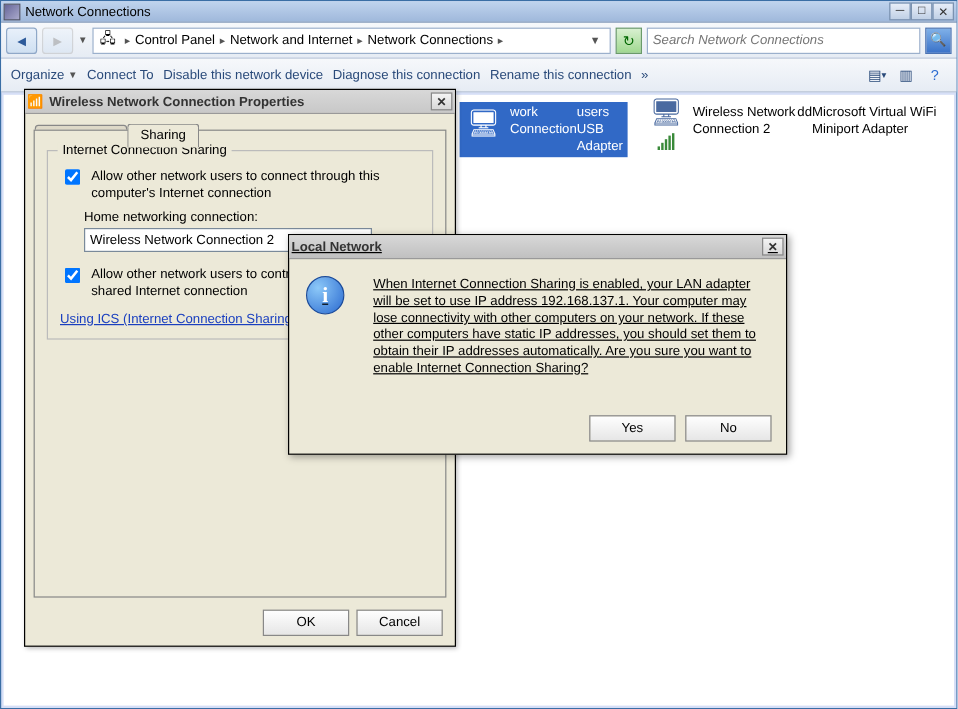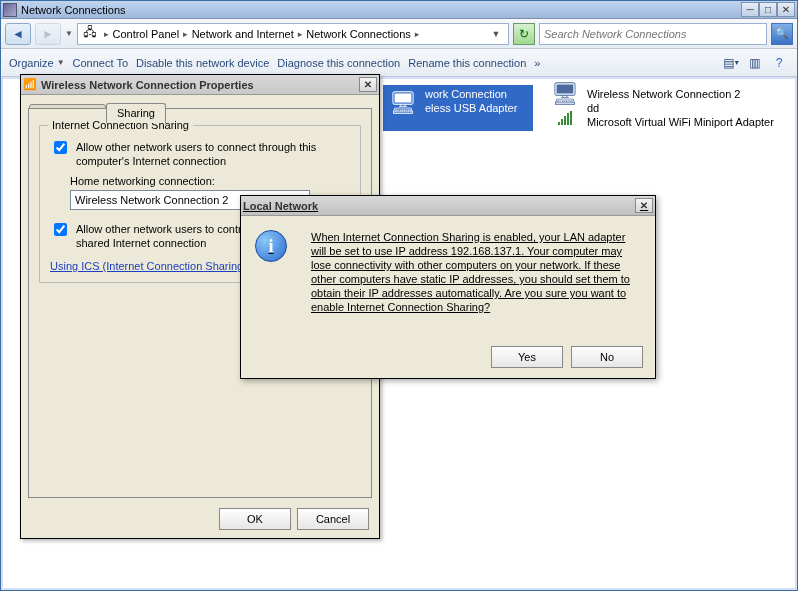--- a/index.html
+++ b/index.html
@@ -26,21 +26,21 @@
   .cmdbar .cmd { color:#2a4a7a; display:flex; align-items:center; gap:3px; }
   .cmdbar .cmd .dd { font-size:8px; color:#555; }
   .cmdbar-right { margin-left:auto; display:flex; gap:4px; align-items:center; }
   .iconbtn { width:20px; height:20px; border:1px solid transparent; display:flex; align-items:center; justify-content:center; color:#2a4a7a; font-size:12px; }
   .folder-area { position:absolute; top:78px; bottom:2px; left:2px; right:2px; background:#fff; }
   .list-row { position:absolute; top:6px; left:380px; right:8px; display:flex; gap:12px; }
   .conn-item { display:flex; align-items:flex-start; gap:6px; padding:2px 4px; }
   .conn-item.sel { background:#3169c6; color:#fff; }
   .conn-ico { width:32px; height:32px; display:flex; align-items:center; justify-content:center; font-size:22px; flex-shrink:0; }
   .conn-item.sel .conn-ico { color:#fff; }
-  .conn-text { display:flex; flex-direction:column; line-height:14px; }
+  .conn-text { display:flex; flex-direction:row; line-height:14px; }
   
   .props { position:absolute; left:20px; top:74px; width:360px; height:465px; background:#ece9d8; border:1px solid #000; box-shadow:2px 2px 4px rgba(0,0,0,.3); }
   .props .dlgtitle { height:20px; background:linear-gradient(#d8d8d8,#c8c8c8); border-bottom:1px solid #999; display:flex; align-items:center; justify-content:space-between; padding:0 2px; font-weight:bold; color:#333; }
   .props .dlgtitle .wi { width:14px; height:14px; margin-right:4px; display:inline-flex; align-items:center; justify-content:center; font-size:11px; color:#2a5a9a; }
   .closebtn { width:18px; height:15px; border:1px solid #888; background:linear-gradient(#f4f4f4,#d8d8d8); display:flex; align-items:center; justify-content:center; font-size:10px; font-family:Arial; }
   .tabstrip { display:flex; padding:8px 8px 0 8px; }
   .tab { padding:3px 10px; border:1px solid #888; border-bottom:none; background:#ece9d8; border-radius:3px 3px 0 0; position:relative; }
   .tab.inactive { background:#ded9c8; border-bottom:1px solid #888; top:1px; }
   .tab.active { background:#ece9d8; z-index:2; }
   .tabbody { position:absolute; top:33px; left:7px; right:7px; bottom:40px; border:1px solid #888; background:#ece9d8; padding:10px; }
@@ -121,21 +121,21 @@
       <div class="iconbtn" style="color:#2a6ad0">?</div>
     </div>
   </div>
 
   <div class="folder-area">
     <div class="list-row">
       <div class="conn-item sel" style="width:150px">
         <div class="conn-ico">🖥</div>
         <div class="conn-text">
           <span>work Connection</span>
-          <span>eless USB Adapter</span>
+          <span>users USB Adapter</span>
         </div>
       </div>
       <div class="conn-item">
         <div class="conn-ico" style="flex-direction:column;color:#4a6aa0">🖥<div class="sig-bars">
               <span></span>
               <span></span>
               <span></span>
               <span></span>
               <span></span>
             </div></div>

